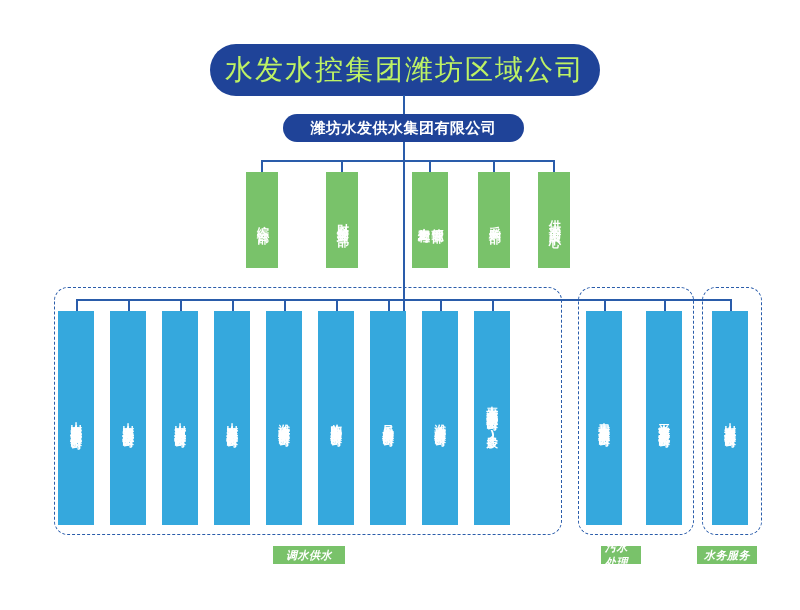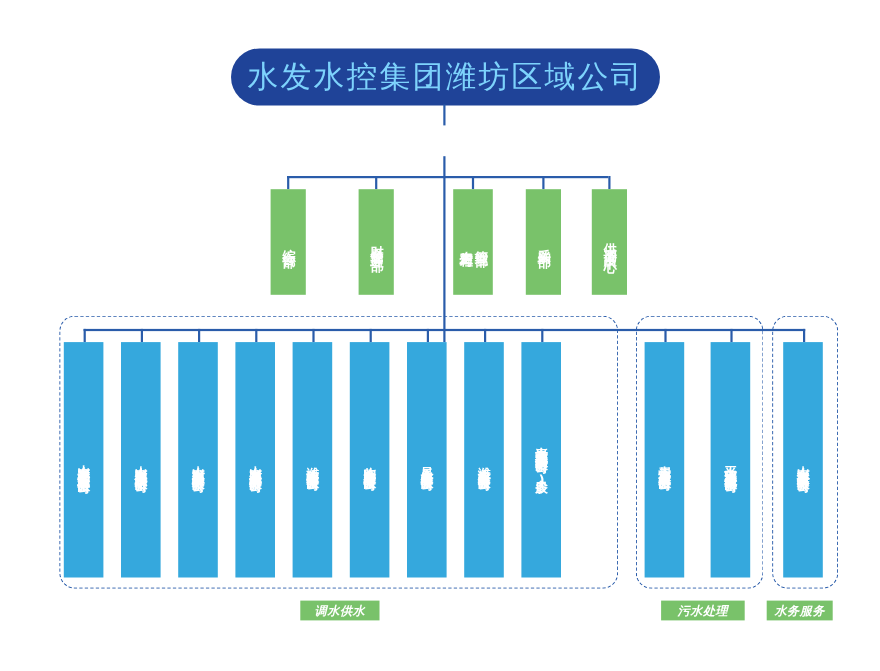--- a/index.html
+++ b/index.html
@@ -25,21 +25,21 @@
     position: absolute;
     left: 210px;
     top: 44px;
     width: 390px;
     height: 52px;
     background: #1f4398;
     border-radius: 26px;
     display: flex;
     align-items: center;
     justify-content: center;
-    color: #7dd3fc;
+    color: #bef264;
     font-size: 28px;
     letter-spacing: 2px;
     font-family: "DejaVu Serif", "Liberation Serif", serif;
     box-sizing: border-box;
   }
 
   .sub-pill {
     position: absolute;
     left: 283px;
     top: 114px;
@@ -150,20 +150,21 @@
 </style>
 </head>
 <body>
 
 <div id="chart-root">
 
   <div class="title-pill">水发水控集团潍坊区域公司</div>
 
   <div class="vline" style="left:403px; top:95px; height:19px;"></div>
 
+  <div class="sub-pill">潍坊水发供水集团有限公司</div>
 
   <div class="vline" style="left:403px; top:142px; height:169px;"></div>
 
   <div class="hline" style="left:261px; top:160px; width:292px;"></div>
 
   <div class="vline" style="left:261px; top:160px; height:12px;"></div>
   <div class="vline" style="left:341px; top:160px; height:12px;"></div>
   <div class="vline" style="left:429px; top:160px; height:12px;"></div>
   <div class="vline" style="left:493px; top:160px; height:12px;"></div>
   <div class="vline" style="left:553px; top:160px; height:12px;"></div>
@@ -239,16 +240,16 @@
     <span>青州市水投发展有限公司</span>
     </div>
   <div class="sub-box" style="left:646px;">
     <span>平定中玮水质净化有限公司</span>
     </div>
   <div class="sub-box" style="left:712px;">
     <span>山东水文科技服务有限公司</span>
     </div>
 
   <div class="cat-tag" style="left:273px; top:546px; width:72px;">调水供水</div>
-  <div class="cat-tag" style="left:601px; top:546px; width:76px;">污水处理</div>
+  <div class="cat-tag" style="left:601px; top:546px; width:40px;">污水处理</div>
   <div class="cat-tag" style="left:697px; top:546px; width:60px;">水务服务</div>
 
 </div>
 
 </body></html>

